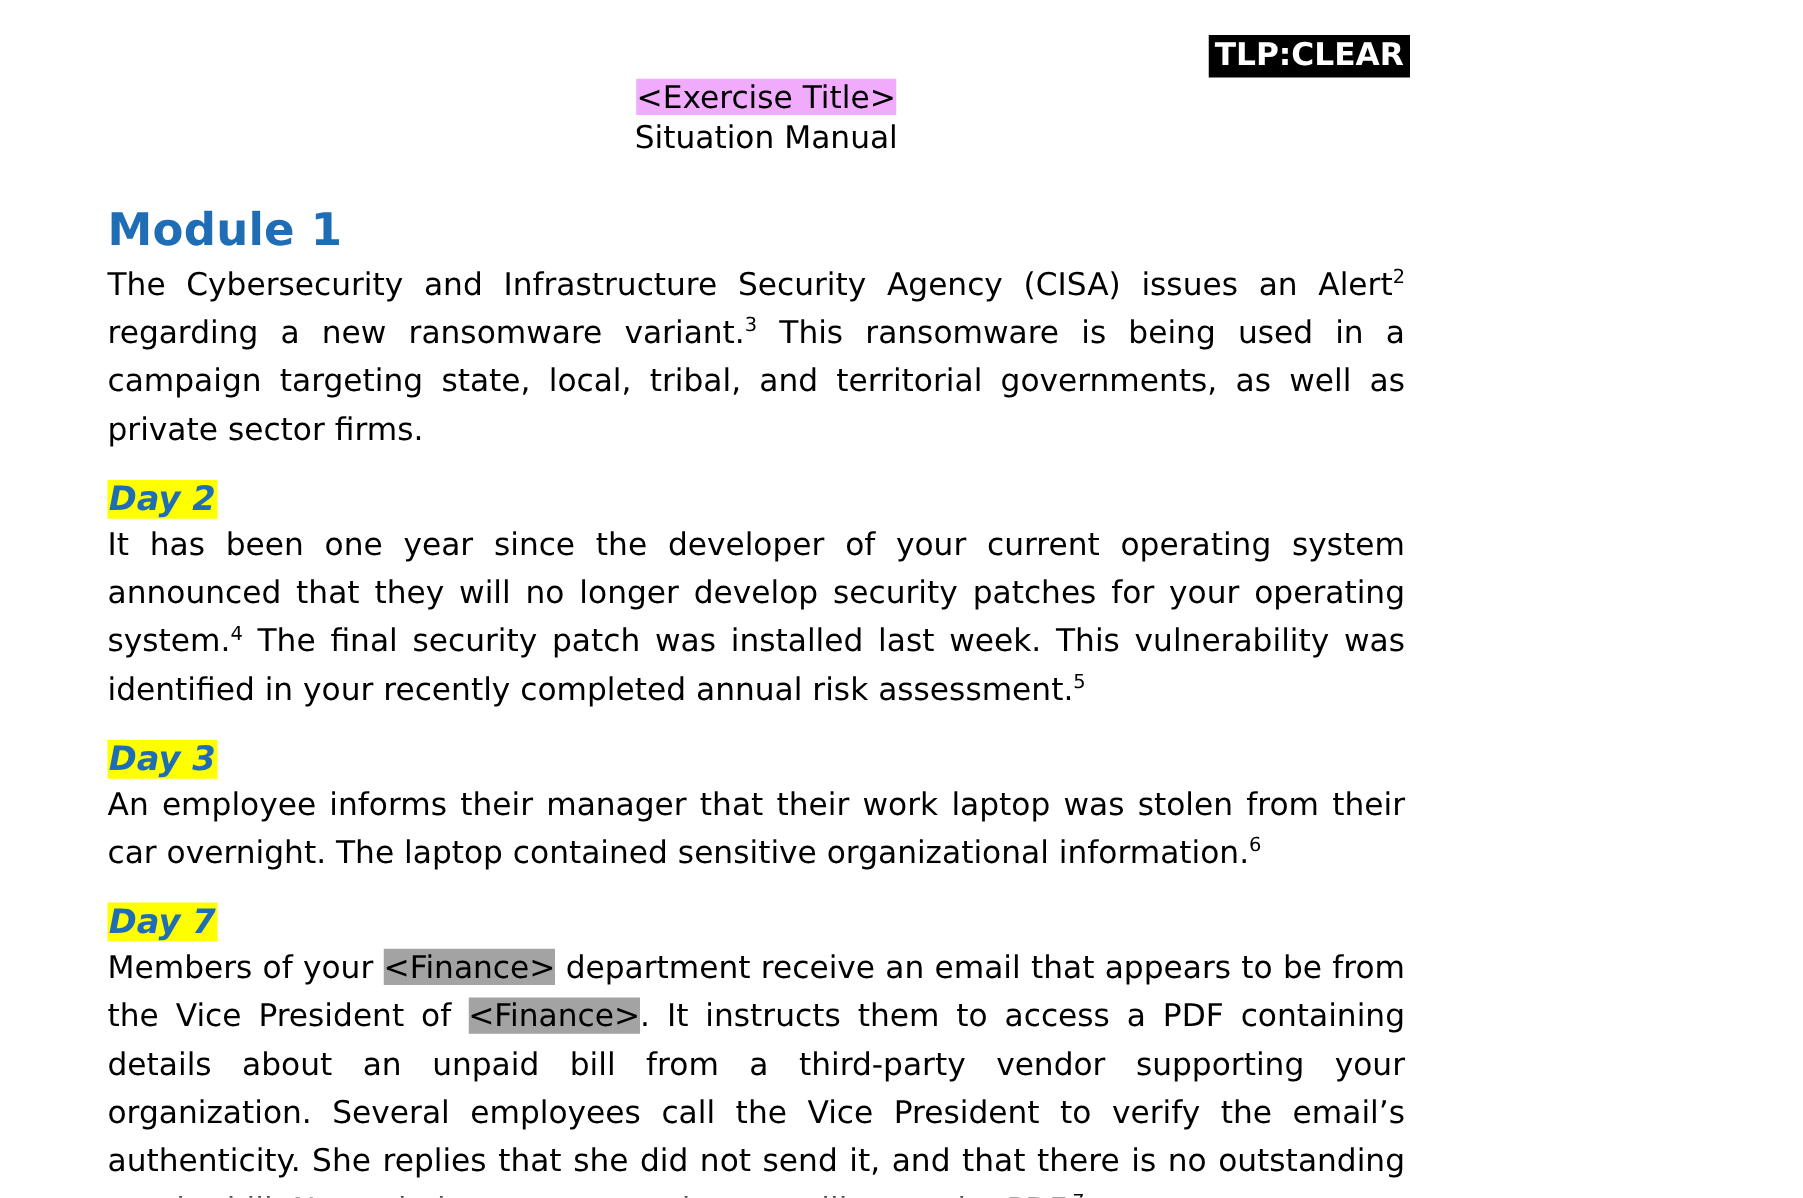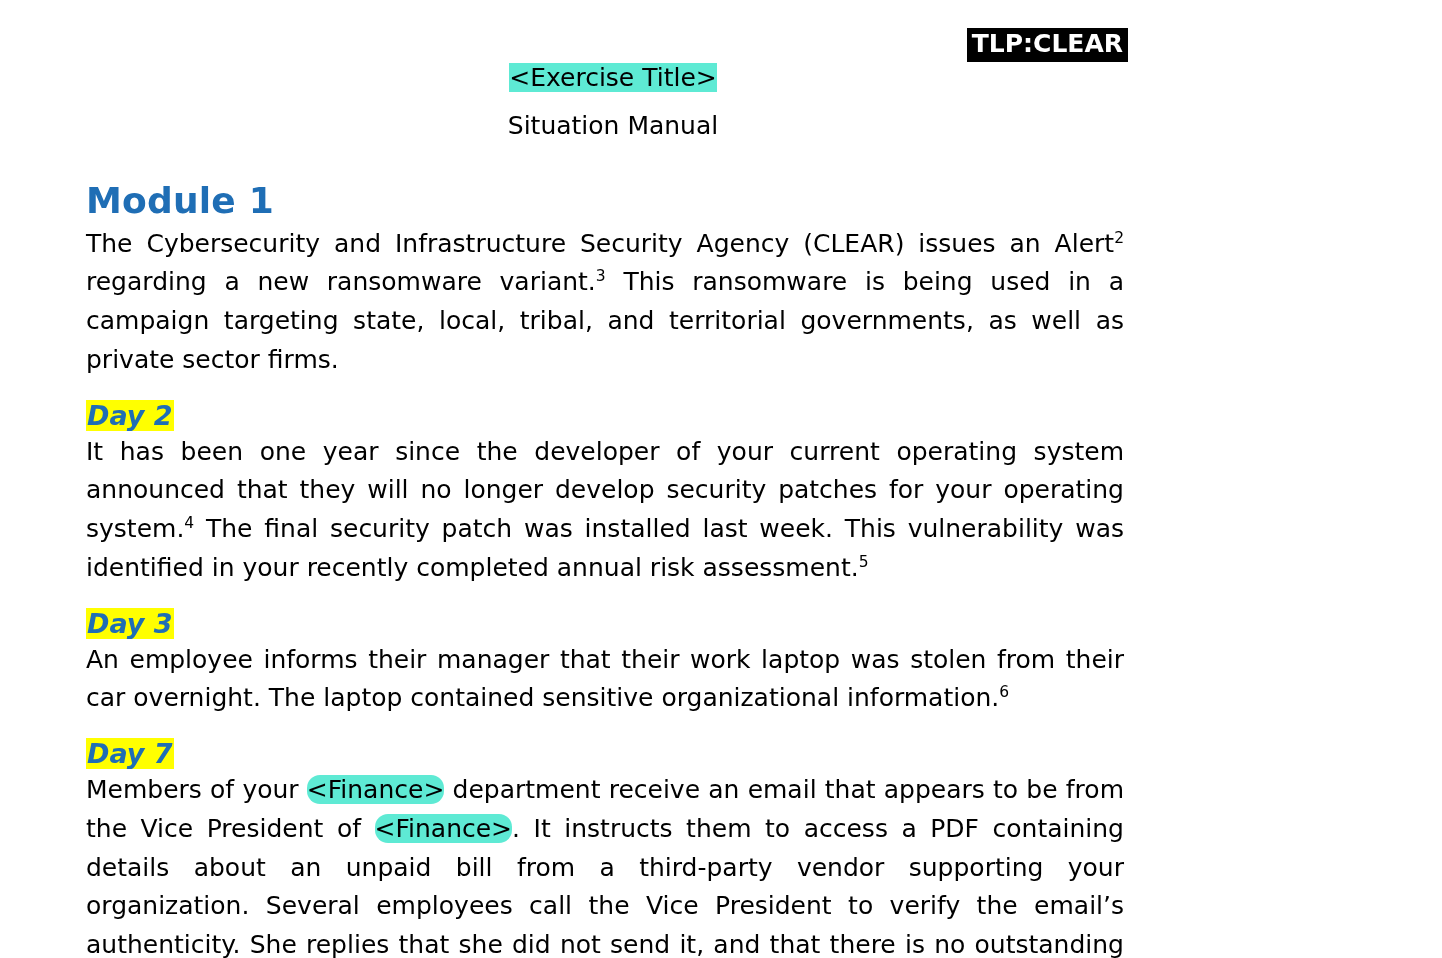--- a/index.html
+++ b/index.html
@@ -40,24 +40,24 @@
     text-align: center;
   }
   .doc-title {
     font-size: 25px;
     line-height: 1.25;
     display: inline-block;
   }
   .doc-subtitle {
     font-size: 25px;
     line-height: 1.25;
-    margin-top: 17px;
+    margin-top: 1px;
   }
   .hl {
-    background: #5eead4;
+    background: #f0abfc;
   }
   .body-wrap {
     padding: 0 102px 0 86px;
   }
   .module-heading {
     color: #1f6eb5;
     font-size: 36px;
     font-weight: bold;
     margin-top: 38px;
     margin-bottom: 4px;
@@ -82,42 +82,41 @@
     text-align: justify;
     margin: 0;
     hyphens: none;
   }
   sup {
     font-size: 0.62em;
     vertical-align: super;
     line-height: 0;
   }
   .seg-hl {
-    background: #5eead4;
-    border-radius: 13px;
+    background: #a3a3a3;
   }
 </style>
 </head>
 <body>
 
 <div class="page">
 
   <div class="tlp-badge">TLP:CLEAR</div>
 
   <div class="header-block">
     <div class="doc-title"><span class="hl">&lt;Exercise Title&gt;</span></div>
     <div class="doc-subtitle">Situation Manual</div>
   </div>
 
   <div class="body-wrap">
 
     <div class="module-heading">Module 1</div>
 
     <div>
-      <p class="para"><span>The Cybersecurity and Infrastructure Security Agency (CLEAR) issues an Alert</span><sup>2</sup><span> regarding a new ransomware variant.</span><sup>3</sup><span> This ransomware is being used in a campaign targeting state, local, tribal, and territorial governments, as well as private sector firms.</span></p>
+      <p class="para"><span>The Cybersecurity and Infrastructure Security Agency (CISA) issues an Alert</span><sup>2</sup><span> regarding a new ransomware variant.</span><sup>3</sup><span> This ransomware is being used in a campaign targeting state, local, tribal, and territorial governments, as well as private sector firms.</span></p>
     </div>
 
     <div>
       <div class="day-heading"><span class="hl">Day 2</span></div>
       <p class="para"><span>It has been one year since the developer of your current operating system announced that they will no longer develop security patches for your operating system.</span><sup>4</sup><span> The final security patch was installed last week. This vulnerability was identified in your recently completed annual risk assessment.</span><sup>5</sup></p>
     </div>
 
     <div>
       <div class="day-heading"><span class="hl">Day 3</span></div>
       <p class="para"><span>An employee informs their manager that their work laptop was stolen from their car overnight. The laptop contained sensitive organizational information.</span><sup>6</sup></p>

